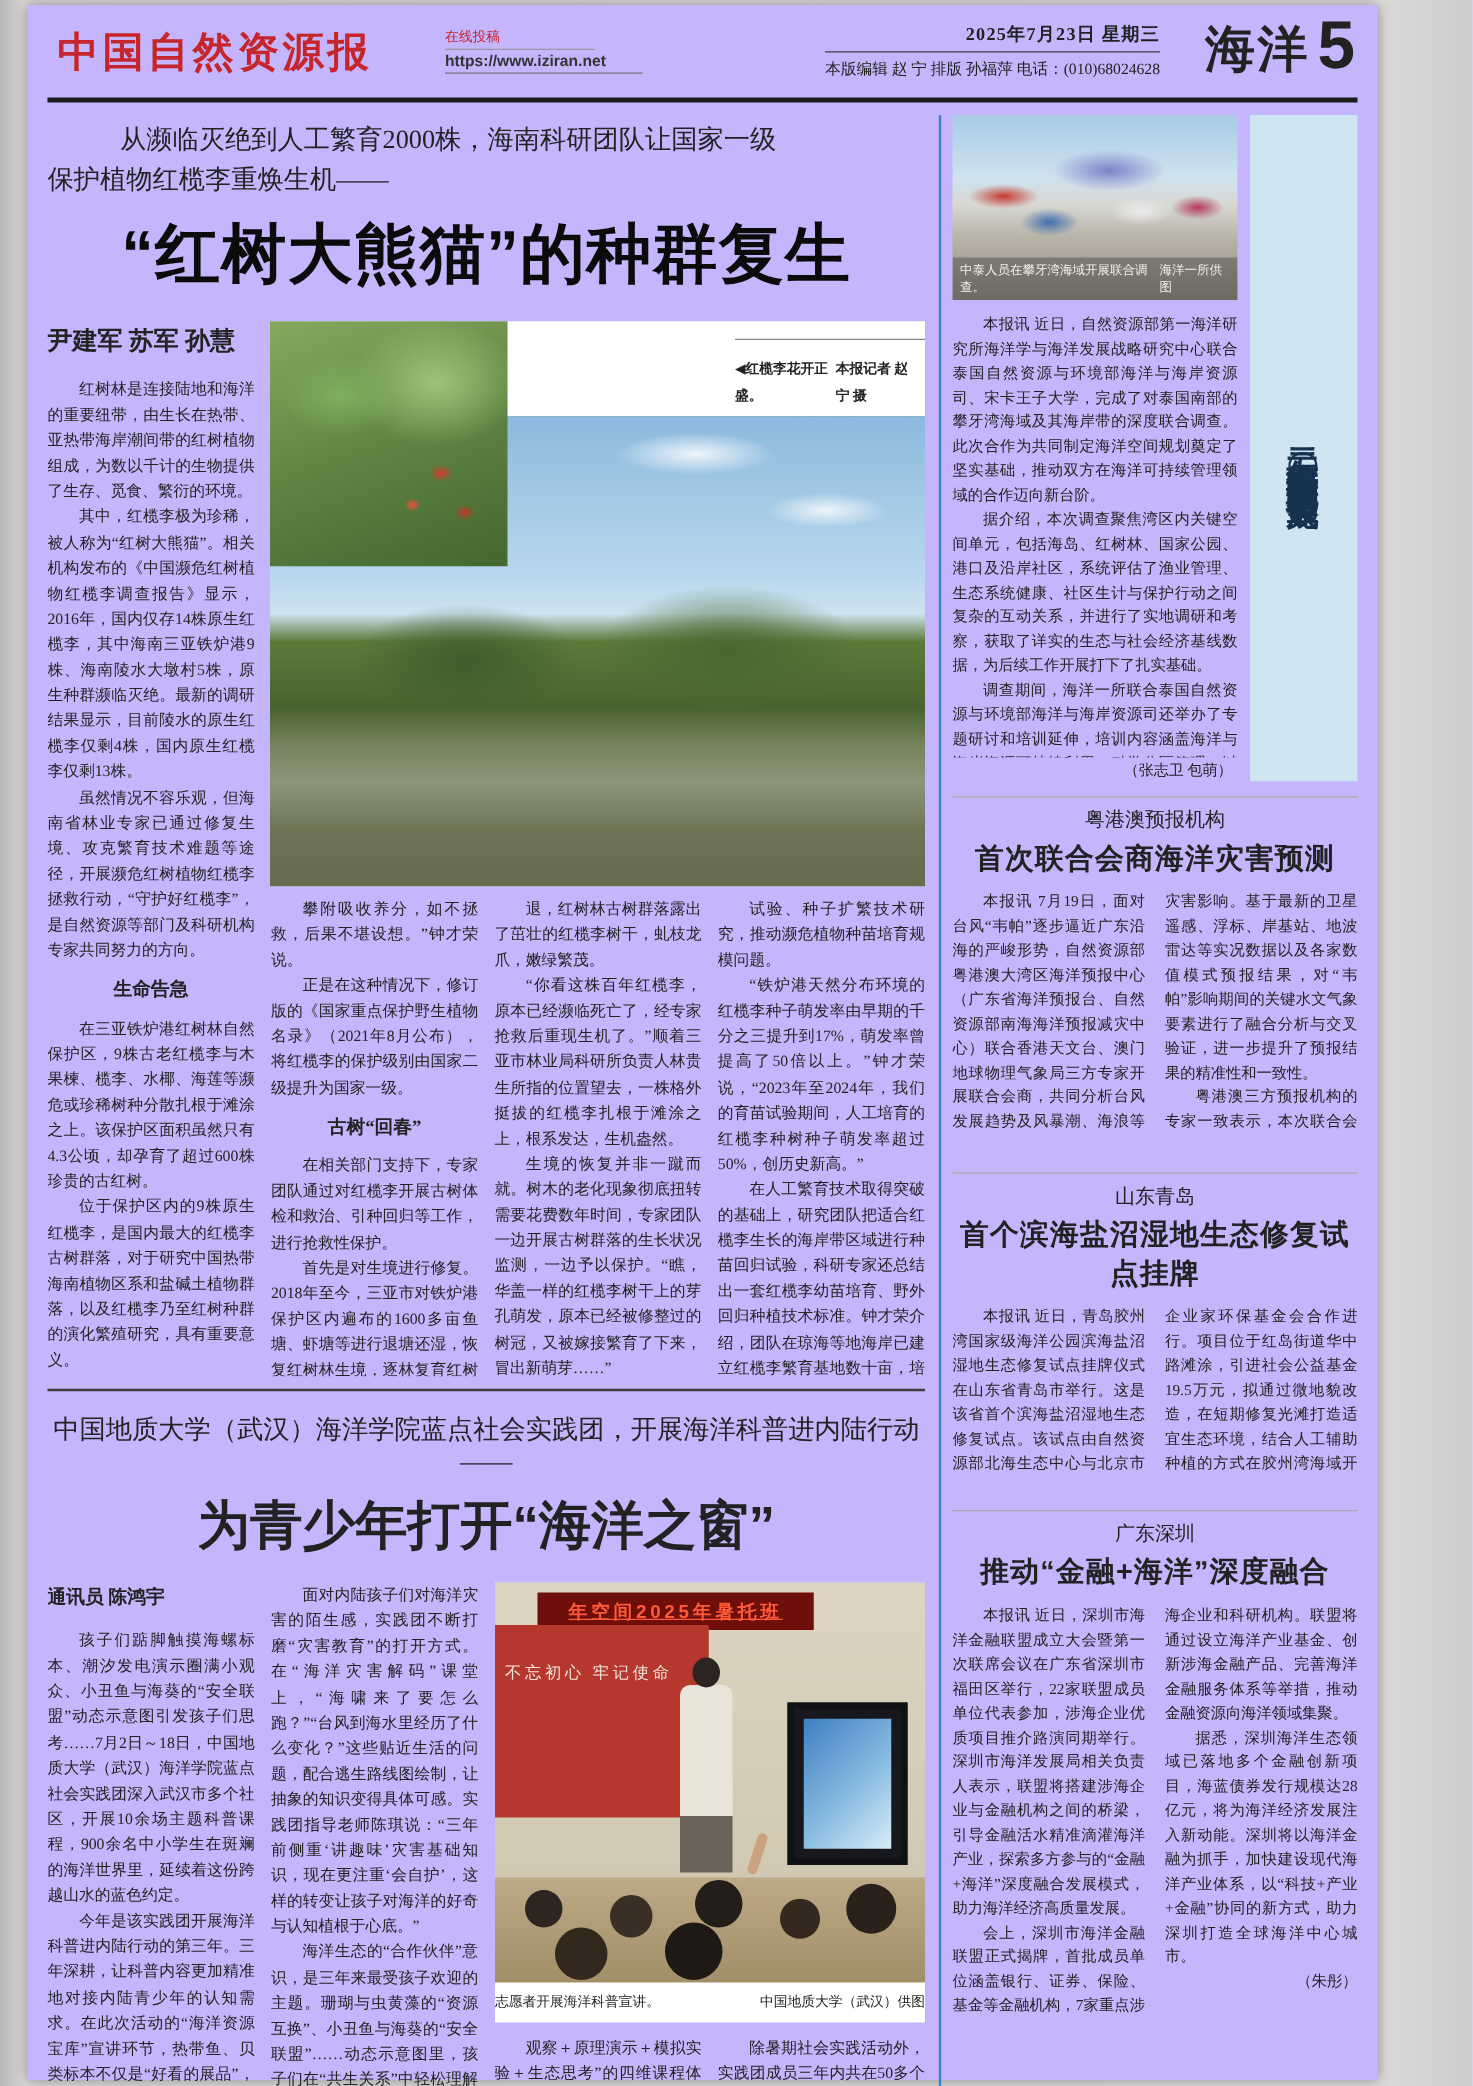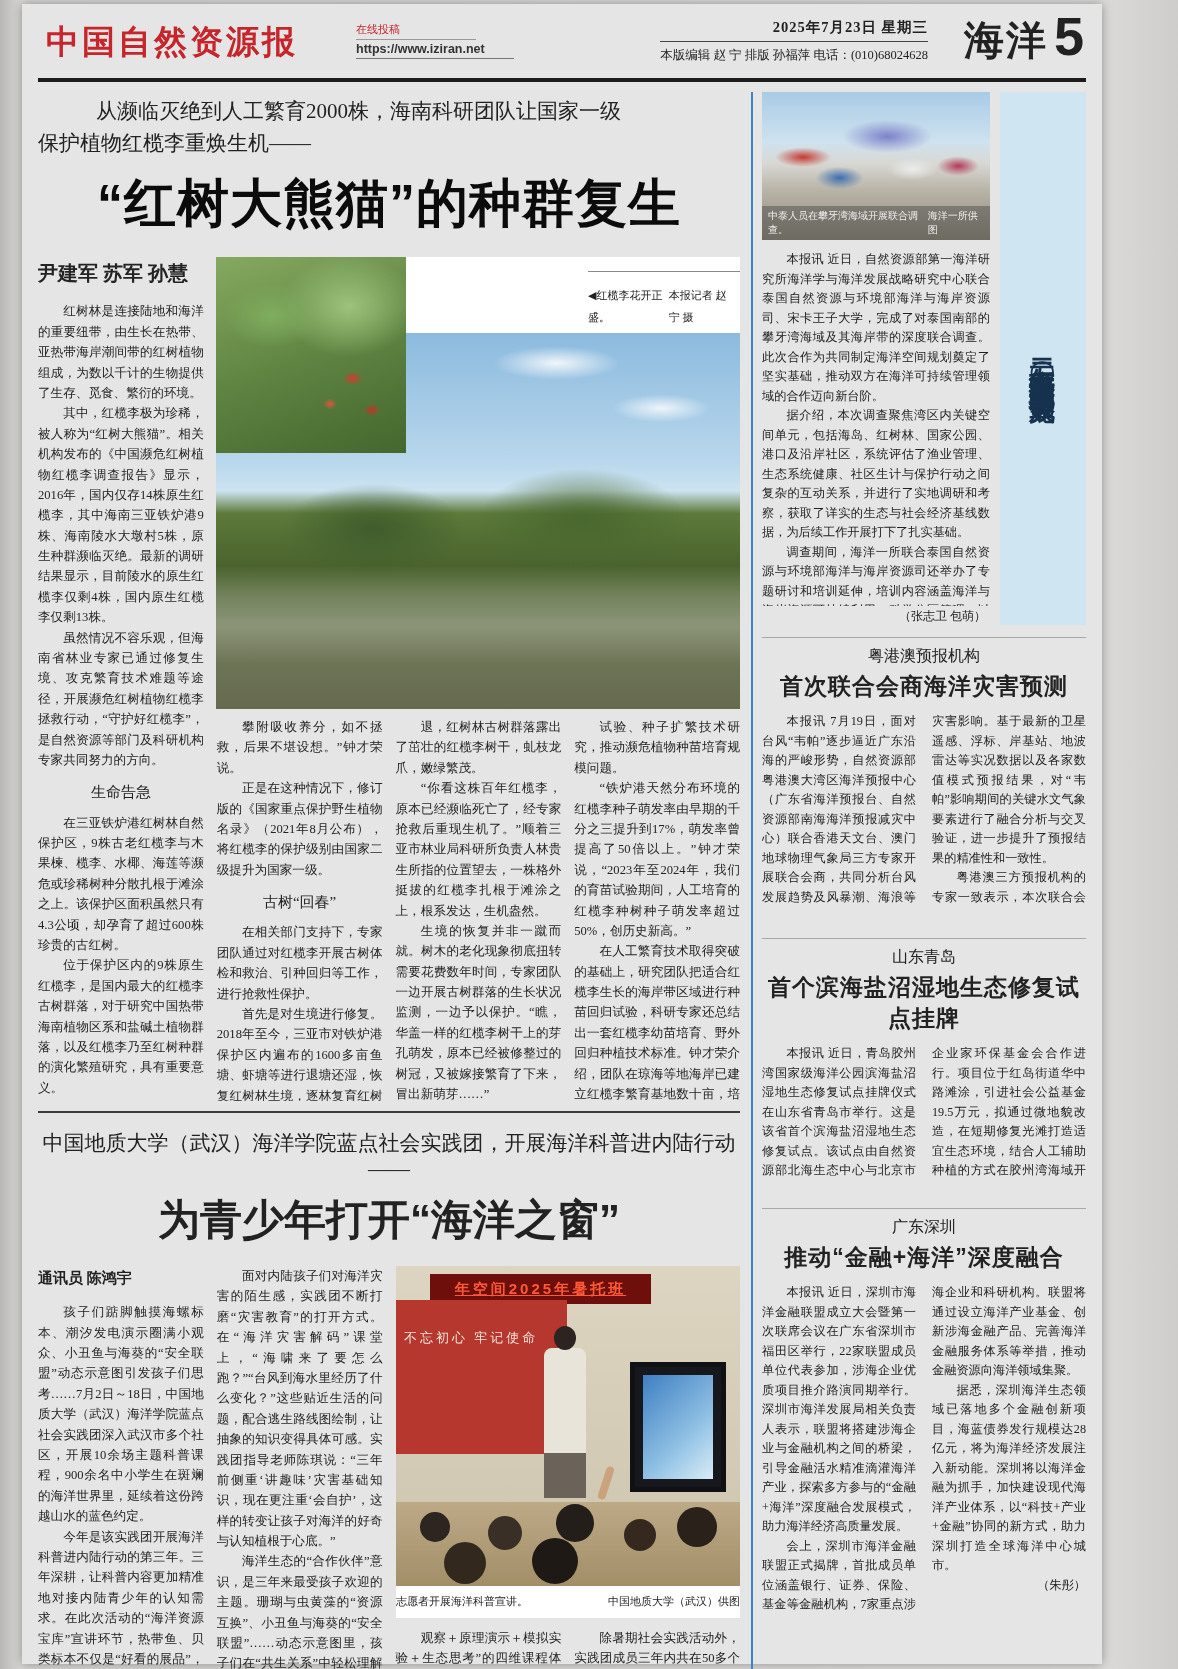--- a/index.html
+++ b/index.html
@@ -1,21 +1,21 @@
 <!DOCTYPE html>
 <html><head>
 <meta charset="utf-8">
 <style>
   html,body{margin:0;padding:0;}
   body{
     width:1178px;height:1669px;position:relative;overflow:hidden;
     background:linear-gradient(90deg,#b9b7b5 0,#d8d6d4 20px,#dddbd9 1100px,#cfcdcb 100%);
     font-family:"Liberation Serif","DejaVu Serif",serif;color:#222;
   }
-  .page{position:absolute;left:22px;top:4px;width:1080px;height:1660px;background:#e5e5e5;box-shadow:0 0 10px rgba(0,0,0,.35);}
+  .page{position:absolute;left:22px;top:4px;width:1080px;height:1660px;background:#c4b5fd;box-shadow:0 0 10px rgba(0,0,0,.35);}
   
   .hdr{position:relative;height:74px;margin:0 16px;}
   .brand{position:absolute;left:8px;top:16px;color:#c5252b;font-size:33px;font-weight:700;letter-spacing:3px;}
   .submit{position:absolute;left:318px;top:18px;width:158px;}
   .submit .s1{color:#c5252b;font-size:11px;padding-bottom:2px;border-bottom:1px solid #999;width:120px;}
   .submit .s2{color:#333;font-size:12.5px;font-weight:700;padding:2px 0;border-bottom:1px solid #777;font-family:"Liberation Sans",sans-serif;}
   .pub{position:absolute;right:158px;top:14px;text-align:right;}
   .pub .d{font-size:14.5px;font-weight:700;letter-spacing:1px;}
   .pub .e{font-size:12.5px;margin-top:4px;border-top:1px solid #444;padding-top:5px;}
   .plabel{position:absolute;right:2px;top:10px;display:flex;align-items:flex-end;font-family:"Liberation Sans",sans-serif;}
@@ -31,23 +31,23 @@
   .kicker{font-size:21px;line-height:1.5;margin-top:14px;}
   .kicker .k1{display:block;text-indent:58px;}
   .kicker .k2{display:block;}
   .headline{font-family:"Liberation Sans",sans-serif;font-size:52px;font-weight:900;text-align:center;letter-spacing:1px;margin:10px 0 16px;color:#0b0b0b;}
   .main-body{position:relative;height:846px;overflow:hidden;}
   .mcols{display:flex;gap:13px;height:100%;}
   .mcol{flex:1;font-size:12.6px;line-height:1.62;text-align:justify;color:#232323;}
   .mcol p{margin:0;text-indent:2em;}
   .byline-main{font-size:20px;font-weight:700;margin:2px 0 12px;}
   .byline-main p{text-indent:0;}
-  .subhead{text-align:center;font-weight:400;font-size:15px;margin:10px 0 8px;}
+  .subhead{text-align:center;font-weight:700;font-size:15px;margin:10px 0 8px;}
   .spacer{height:462px;}
-  .photo-block{position:absolute;top:2px;left:178px;right:0;height:452px;background:#fff;z-index:3;}
+  .photo-block{position:absolute;top:2px;left:178px;right:0;height:452px;background:#fff;z-index:3;font-weight:bold;}
   .pb-caps{position:absolute;top:14px;right:0;width:152px;border-top:1px solid #888;padding-top:12px;font-size:11px;line-height:2.0;color:#222;}
   .caprow{display:flex;justify-content:space-between;}
   .pb-large{position:absolute;left:0;right:0;top:76px;bottom:0;
     background:
       radial-gradient(60px 18px at 20% 12%,rgba(255,255,255,.9),rgba(255,255,255,0) 70%),
       radial-gradient(90px 24px at 65% 8%,rgba(255,255,255,.85),rgba(255,255,255,0) 70%),
       radial-gradient(70px 20px at 85% 20%,rgba(255,255,255,.8),rgba(255,255,255,0) 70%),
       radial-gradient(120px 60px at 30% 52%,#3f5c2c,rgba(63,92,44,0) 75%),
       radial-gradient(140px 70px at 70% 50%,#49682f,rgba(73,104,47,0) 75%),
       linear-gradient(180deg,#8cbade 0%,#b8d7ec 34%,#cde3f1 42%,#5d7a3a 48%,#4a632e 62%,#74835e 70%,#8d9579 78%,#6d7456 88%,#55584038 100%),

